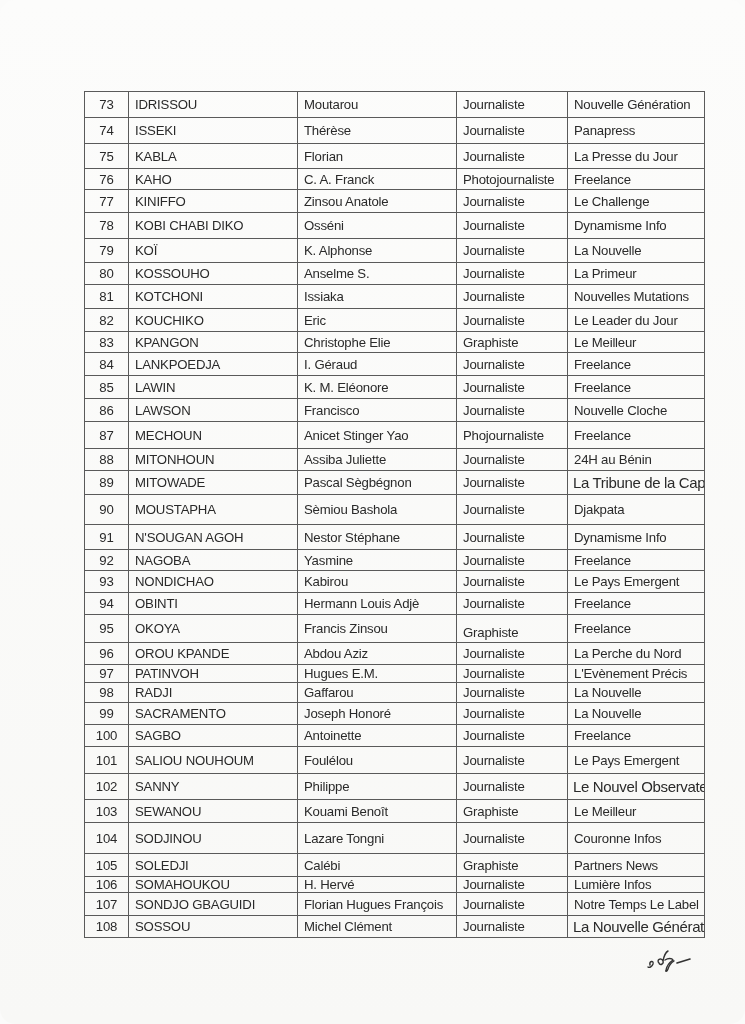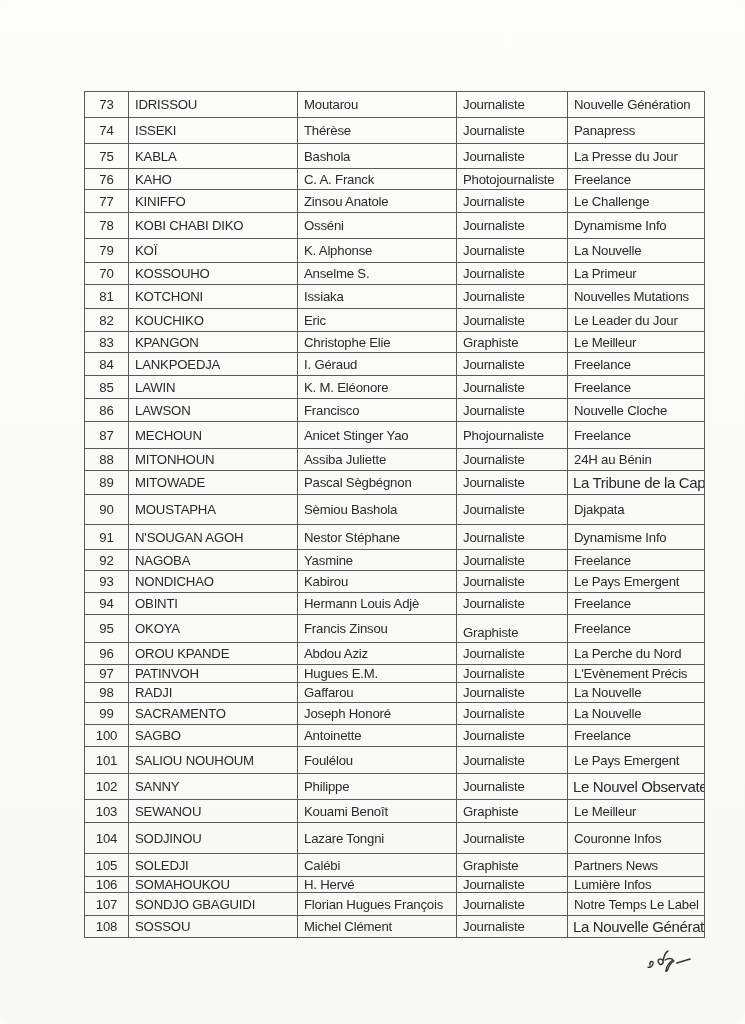--- a/index.html
+++ b/index.html
@@ -69,21 +69,21 @@
         <tr style="height: 26px;">
           <td class="num">74</td>
           <td class="last">ISSEKI</td>
           <td class="first">Thérèse</td>
           <td class="role">Journaliste</td>
           <td class="org">Panapress</td>
         </tr>
         <tr style="height: 25px;">
           <td class="num">75</td>
           <td class="last">KABLA</td>
-          <td class="first">Bashola</td>
+          <td class="first">Florian</td>
           <td class="role">Journaliste</td>
           <td class="org">La Presse du Jour</td>
         </tr>
         <tr style="height: 21px;">
           <td class="num">76</td>
           <td class="last">KAHO</td>
           <td class="first">C. A. Franck</td>
           <td class="role">Photojournaliste</td>
           <td class="org">Freelance</td>
         </tr>
@@ -102,21 +102,21 @@
           <td class="org">Dynamisme Info</td>
         </tr>
         <tr style="height: 24px;">
           <td class="num">79</td>
           <td class="last">KOÏ</td>
           <td class="first">K. Alphonse</td>
           <td class="role">Journaliste</td>
           <td class="org">La Nouvelle</td>
         </tr>
         <tr style="height: 22px;">
-          <td class="num">70</td>
+          <td class="num">80</td>
           <td class="last">KOSSOUHO</td>
           <td class="first">Anselme S.</td>
           <td class="role">Journaliste</td>
           <td class="org">La Primeur</td>
         </tr>
         <tr style="height: 24px;">
           <td class="num">81</td>
           <td class="last">KOTCHONI</td>
           <td class="first">Issiaka</td>
           <td class="role">Journaliste</td>

